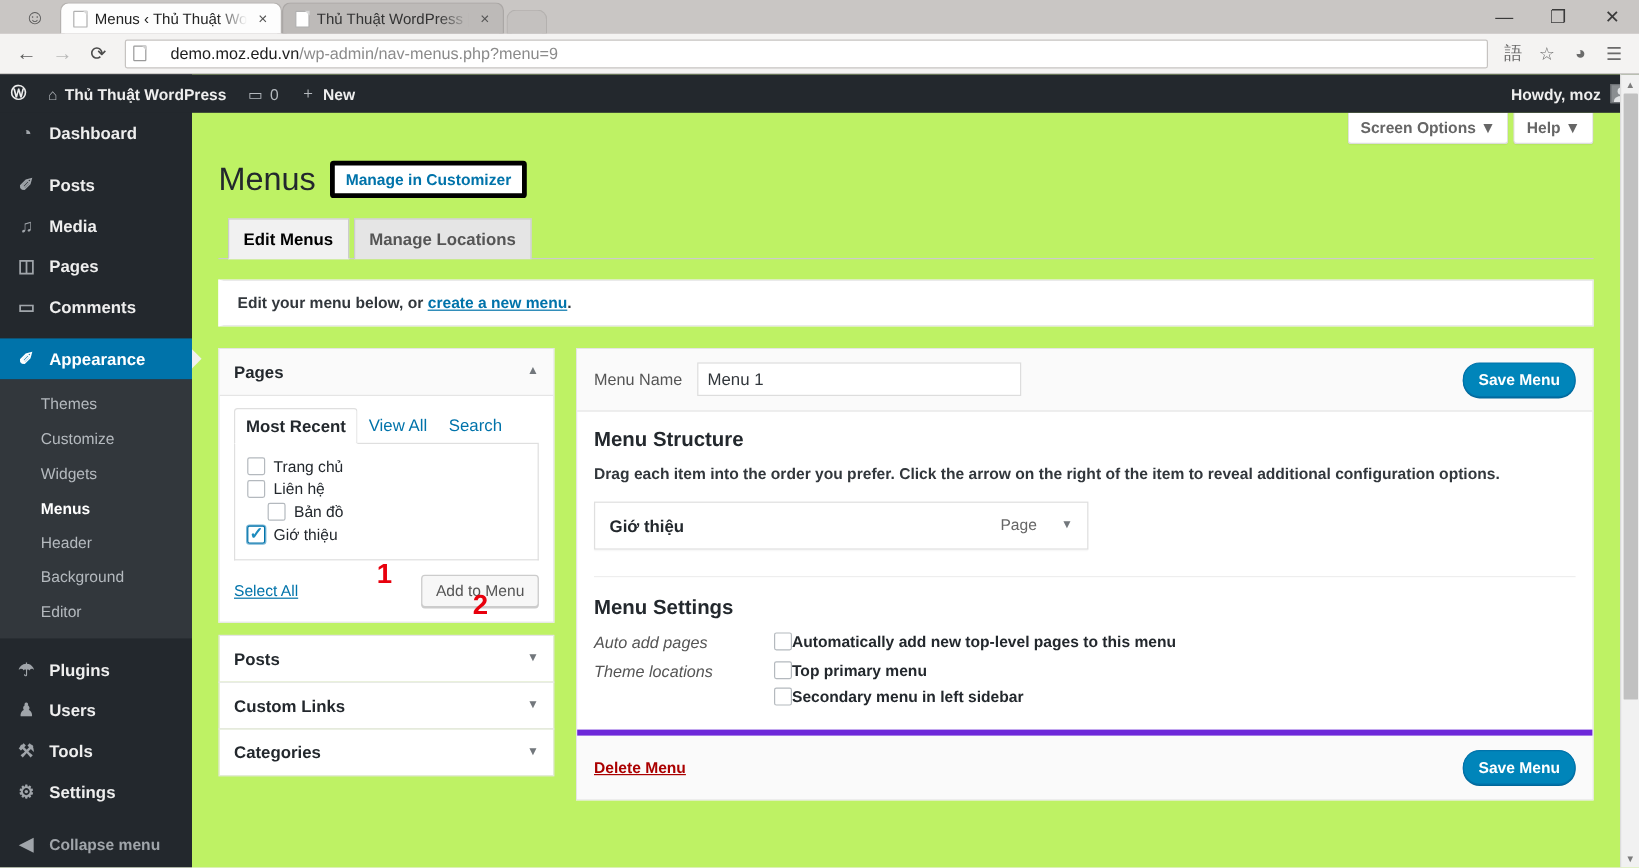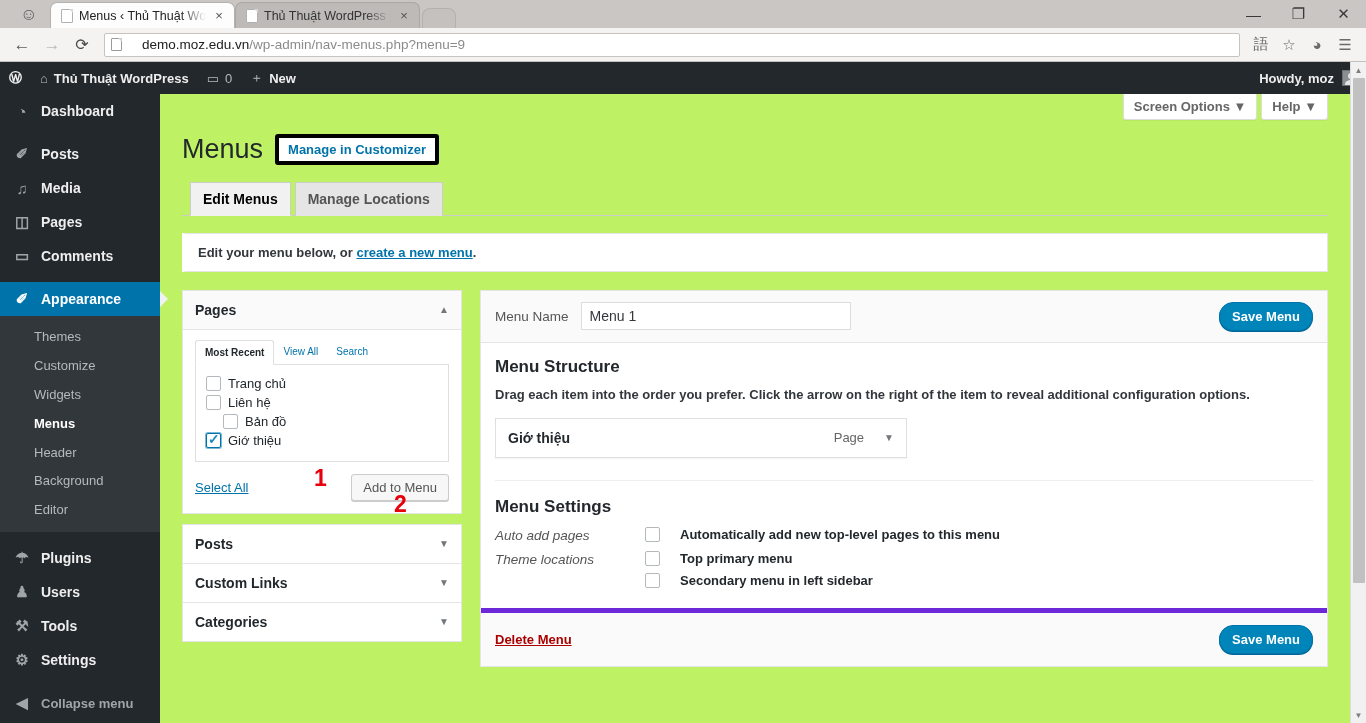--- a/index.html
+++ b/index.html
@@ -193,21 +193,21 @@
   .postbox { background: #fff; border: 1px solid #e5e5e5; margin-bottom: 0; }
   .postbox-head {
     display: flex; align-items: center; justify-content: space-between;
     padding: 11px 12px; font-size: 14px; font-weight: bold; color: #23282d;
     background: #fafafa; border-bottom: 1px solid #e5e5e5;
   }
   .postbox-head.closed { border-bottom: none; background: #fff; }
   .toggle-arrow { color: #72777c; font-size: 10px; }
   .postbox-body { padding: 10px 12px 12px; }
 
-  .tabs-row { display: flex; gap: 0; font-size: 10px; border-bottom: 1px solid #dfdfdf; }
+  .tabs-row { display: flex; gap: 0; font-size: 14px; border-bottom: 1px solid #dfdfdf; }
   .lil-tab { padding: 6px 9px; color: #0073aa; font-weight: normal; }
   .lil-tab.active {
     color: #23282d; font-weight: bold; background: #fff;
     border: 1px solid #dfdfdf; border-bottom: 1px solid #fff;
     margin-bottom: -1px; border-radius: 3px 3px 0 0;
   }
   .tab-panel { border: 1px solid #dfdfdf; border-top: none; padding: 9px 10px 11px; }
   .chk-row { display: flex; align-items: center; gap: 7px; padding: 2px 0; font-size: 13px; color: #23282d; }
   .chk-row.indent { padding-left: 17px; }
   .cbox {
@@ -264,21 +264,21 @@
   .menu-item .mi-arrow { margin-left: 20px; color: #72777c; font-size: 10px; }
 
   hr.sep { border: none; border-top: 1px solid #eee; margin: 0 0 16px; }
 
   .setting-row { display: flex; align-items: flex-start; margin-bottom: 8px; }
   .setting-label {
     width: 150px; flex: none; font-size: 13.5px; font-style: italic; color: #555;
     padding-top: 1px;
   }
   .setting-opts { display: flex; flex-direction: column; gap: 7px; }
-  .setting-opt { display: flex; align-items: center; gap: 20px; font-size: 13px; font-weight: bold; color: #23282d; }
+  .setting-opt { display: flex; align-items: center; gap: 0; font-size: 13px; font-weight: bold; color: #23282d; }
 
   .panel-foot-bar {
     display: flex; align-items: center; padding: 12px 14px;
     background: #fafafa; border-top: 5px solid #6d28d9; margin-top: 20px;
   }
   .link-delete { color: #a00; font-size: 13px; font-weight: bold; text-decoration: underline; }
 
   
   .scrollbar {
     position: absolute; right: 0; top: 0; width: 16px; height: 661px;

